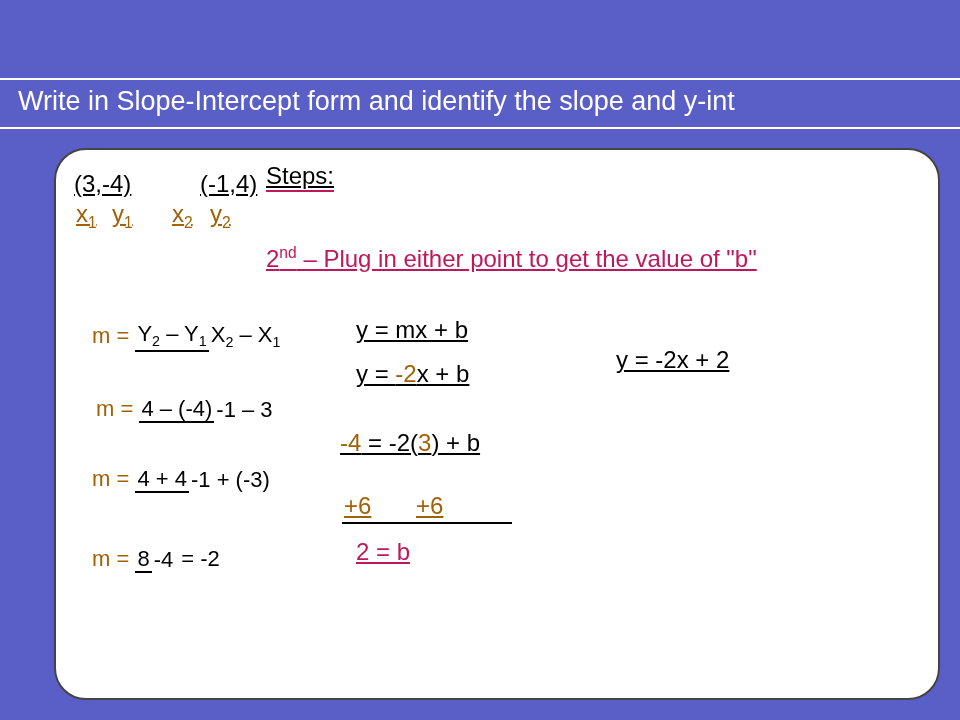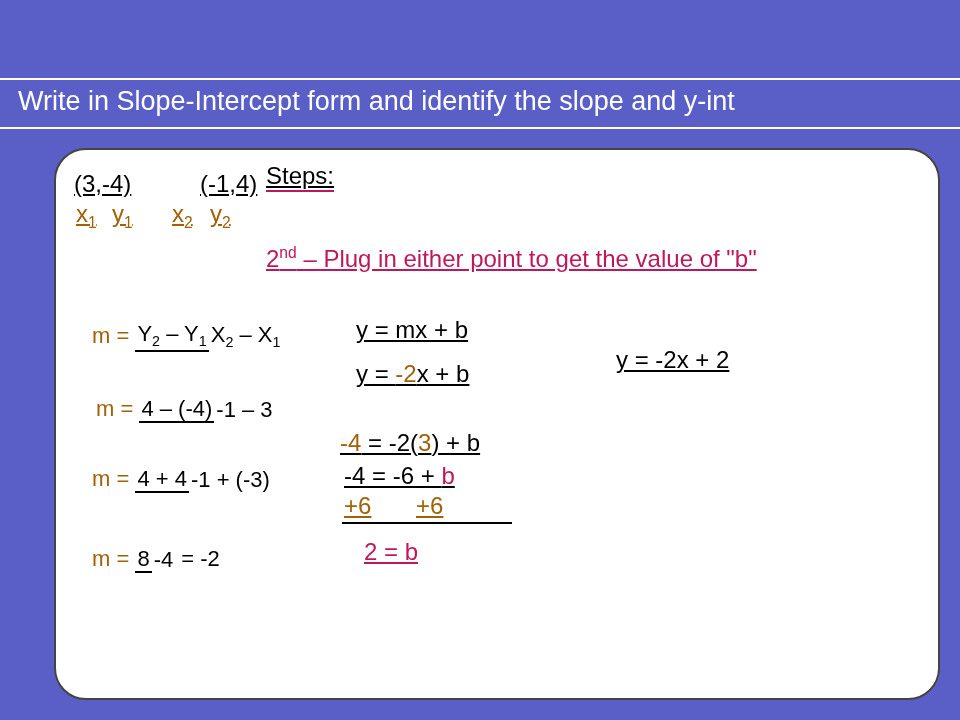--- a/index.html
+++ b/index.html
@@ -119,25 +119,22 @@
   <div class="abs black fs24" style="top:166px; left:300px;text-align:center;">y = mx + b</div>
 
   <div class="abs fs24" style="top:210px; left:300px;">
     <span class="black">y = </span><span class="red">-2</span><span class="black">x + b</span>
   </div>
 
   <div class="abs fs24" style="top:258px; left:284px;margin-top:21px;">
     <span class="red">-4</span><span class="black"> = -2(</span><span class="red">3</span><span class="black">) + b</span>
   </div>
 
-  <div class="abs fs24" style="top:312px; left:288px;">
-    <span class="black">-4 = -6 + </span><span class="green">b</span>
-  </div>
 
   <div class="abs red fs24" style="top:342px; left:288px;">+6</div>
   <div class="abs red fs24" style="top:342px; left:360px;">+6</div>
   <div class="abs rule-line" style="top:372px; left:286px; width:170px;"></div>
 
-  <div class="abs green fs24" style="top:388px; left:308px;">2 = b</div>
+  <div class="abs green fs24" style="top:388px; left:300px;">2 = b</div>
 
   <div class="abs black fs24" style="top:196px; left:560px;">y = -2x + 2</div>
 
 </div>
 
 </body></html>

